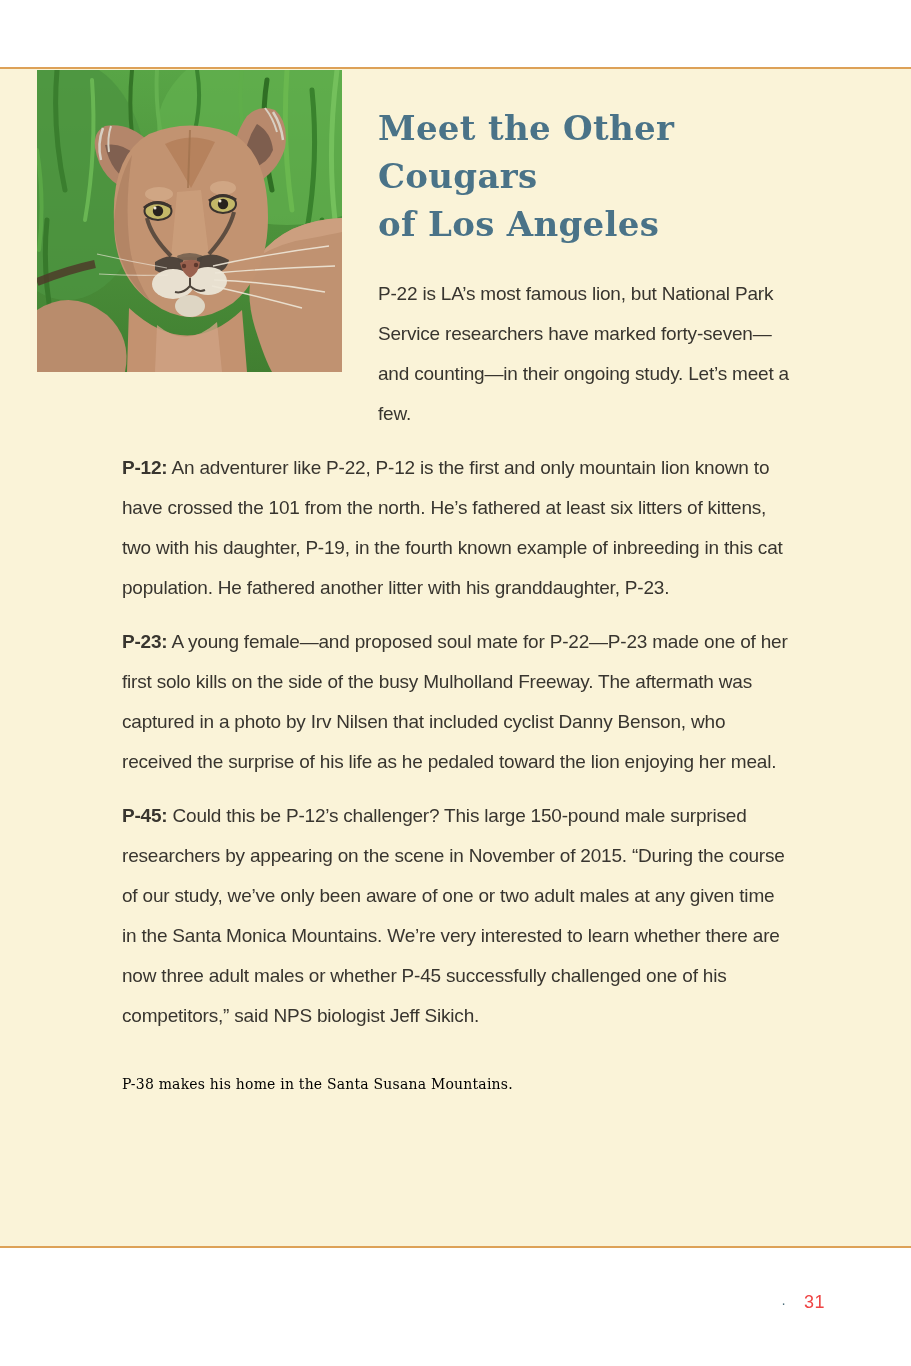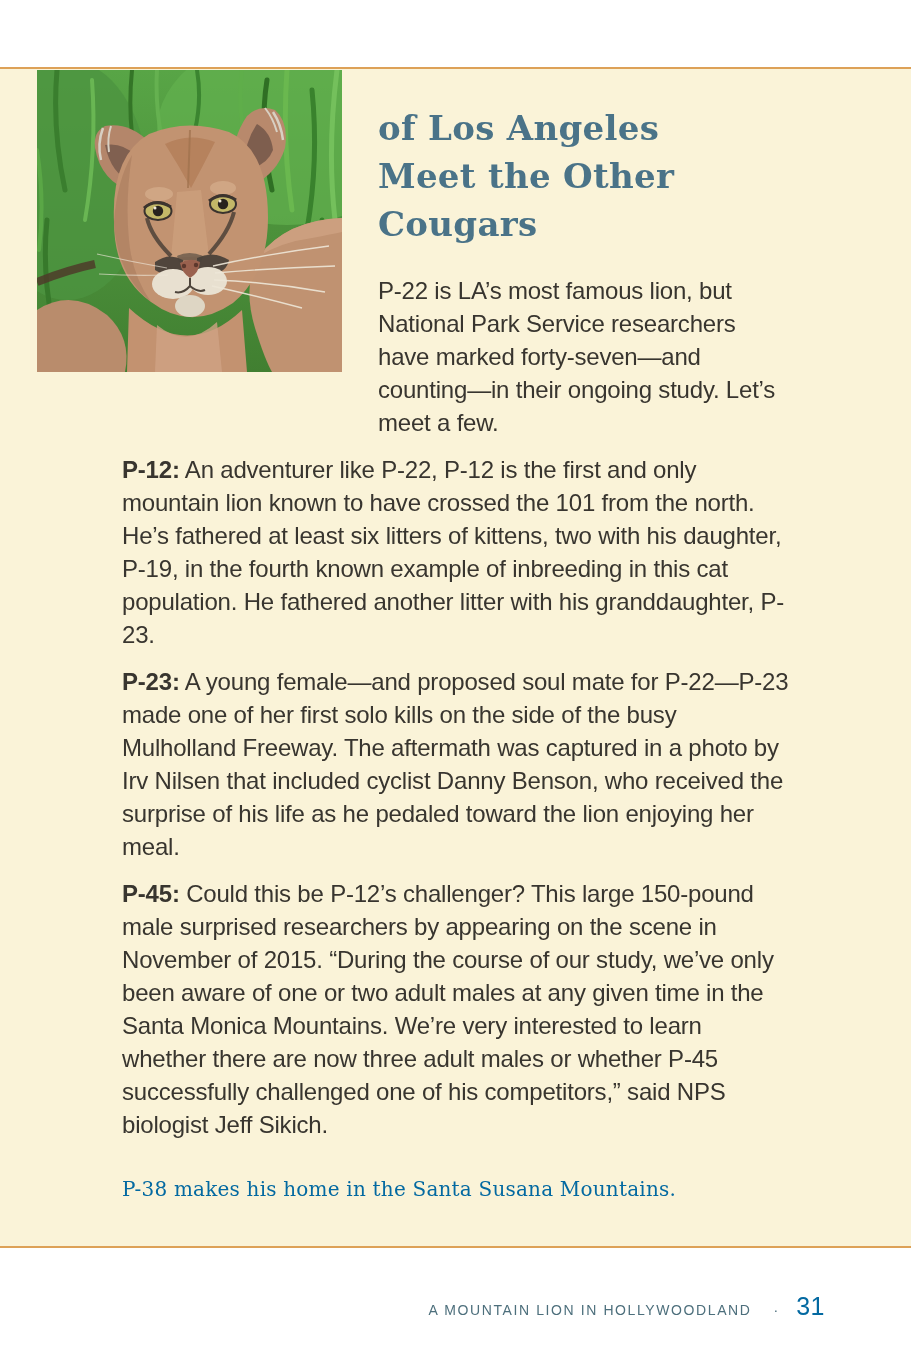--- a/index.html
+++ b/index.html
@@ -19,36 +19,36 @@
   }
   .photo svg { display:block; width:305px; height:302px; }
   h1.title {
     margin:35px 0 0; padding:0;
     font-family:"DejaVu Serif", serif; font-weight:700;
     font-size:34px; line-height:48px; letter-spacing:0.3px;
     color:#4a7388;
   }
   .tline { display:block; }
   p.body {
-    margin:14px 0 0; font-size:24px; line-height:33px;
+    margin:14px 0 0; font-size:19px; line-height:40px;
     letter-spacing:-0.2px; color:#38352f;
   }
   p.intro { margin-top:26px; }
   p.body b { font-weight:700; }
   p.caption {
     margin:38px 0 0; font-family:"DejaVu Serif", serif;
-    font-size:20px; line-height:20px; letter-spacing:0.2px; color:#0369a1;
+    font-size:14px; line-height:20px; letter-spacing:0.2px; color:#000000;
   }
   .footer {
     position:absolute; top:1292px; right:86px;
     display:flex; align-items:baseline;
   }
   .running { font-size:14px; letter-spacing:1.6px; color:#4d6f7c; }
   .dot { margin:0 18px 0 22px; font-size:14px; color:#4d6f7c; }
-  .pagenum { font-size:25px; letter-spacing:0.5px; color:#0369a1; }
+  .pagenum { font-size:18px; letter-spacing:0.5px; color:#ef4444; }
 </style>
 </head>
 <body>
 
 <div class="page">
   <div class="content">
 
     <div class="photo">
       <svg viewBox="0 0 305 302" xmlns="http://www.w3.org/2000/svg">
         <defs>
@@ -132,36 +132,35 @@
           <path d="M178,203 Q235,198 298,196"></path>
           <path d="M177,210 Q232,212 288,222"></path>
           <path d="M175,216 Q220,226 265,238"></path>
           <path d="M130,198 Q95,192 60,184" stroke-width="1.1" opacity="0.7"></path>
           <path d="M131,205 Q95,206 62,204" stroke-width="1.1" opacity="0.7"></path>
         </g>
       </svg>
     </div>
 
     <h1 class="title">
+      <span class="tline">Meet the Other Cougars</span>
       <span class="tline">of Los Angeles</span>
-      <span class="tline">Meet the Other Cougars</span>
     </h1>
 
     <p class="body intro">P-22 is LA’s most famous lion, but National Park Service researchers have marked forty-seven—and counting—in their ongoing study. Let’s meet a few.</p>
 
 
     <p class="body"><b>P-12:</b><span> An adventurer like P-22, P-12 is the first and only mountain lion known to have crossed the 101 from the north. He’s fathered at least six litters of kittens, two with his daughter, P-19, in the fourth known example of inbreeding in this cat population. He fathered another litter with his granddaughter, P-23.</span></p>
 
 
     <p class="body"><b>P-23:</b><span> A young female—and proposed soul mate for P-22—P-23 made one of her first solo kills on the side of the busy Mulholland Freeway. The aftermath was captured in a photo by Irv Nilsen that included cyclist Danny Benson, who received the surprise of his life as he pedaled toward the lion enjoying her meal.</span></p>
 
 
     <p class="body"><b>P-45:</b><span> Could this be P-12’s challenger? This large 150-pound male surprised researchers by appearing on the scene in November of 2015. “During the course of our study, we’ve only been aware of one or two adult males at any given time in the Santa Monica Mountains. We’re very interested to learn whether there are now three adult males or whether P-45 successfully challenged one of his competitors,” said NPS biologist Jeff Sikich.</span></p>
 
     <p class="caption">P-38 makes his home in the Santa Susana Mountains.</p>
   </div>
 
   <div class="footer">
-    <span class="running">A MOUNTAIN LION IN HOLLYWOODLAND</span>
     <span class="dot">·</span>
     <span class="pagenum">31</span>
   </div>
 </div>
 
 </body></html>

